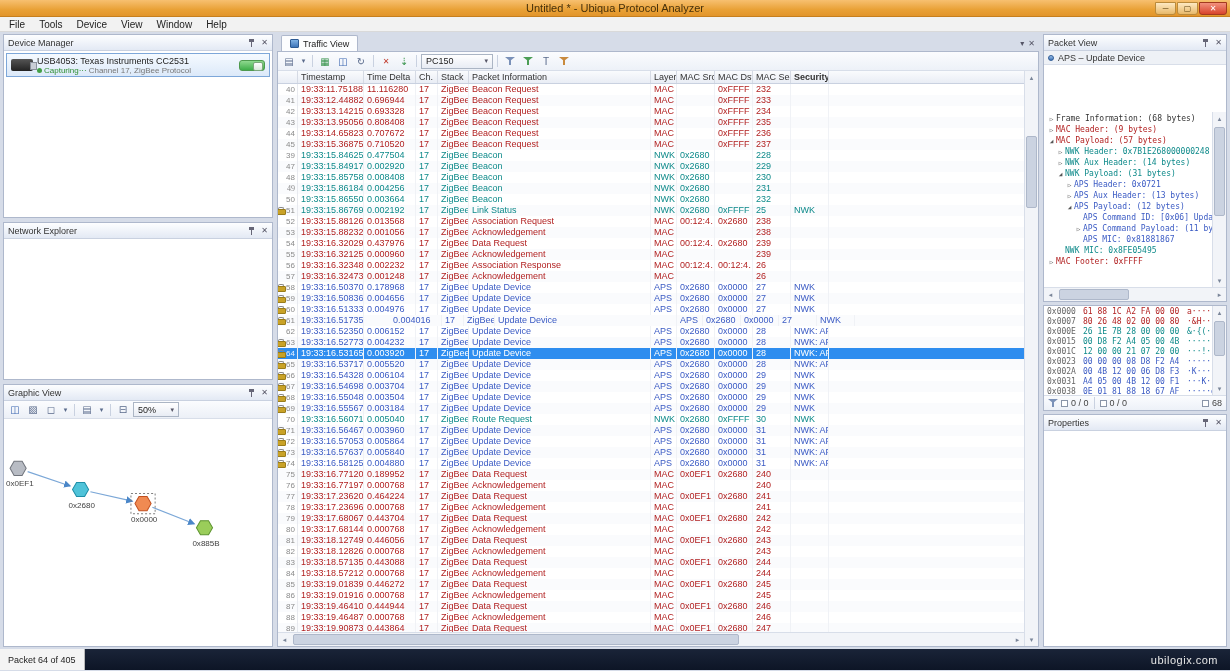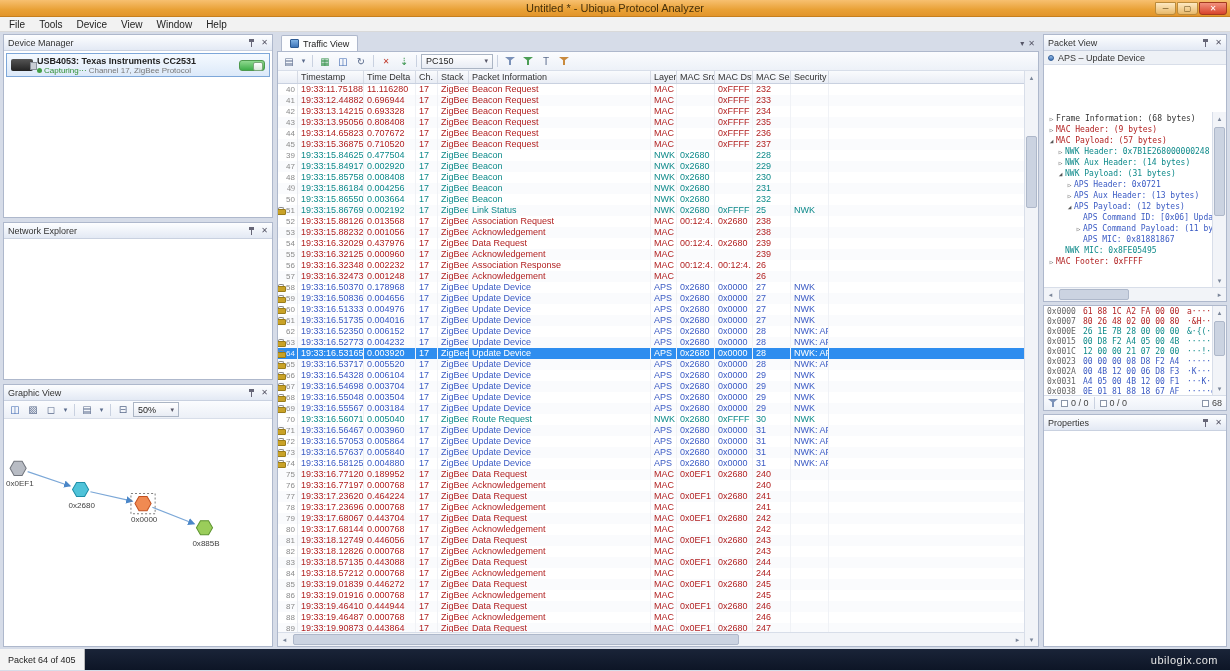--- a/index.html
+++ b/index.html
@@ -24,21 +24,21 @@
   .panel-title{flex:1;overflow:hidden;white-space:nowrap;}
   .pin{width:8px;height:8px;position:relative;margin-right:5px;}
   .pin:before{content:"";position:absolute;left:3px;top:2px;width:1px;height:6px;background:#667;}
   .pin:after{content:"";position:absolute;left:1px;top:0;width:5px;height:3px;background:#667;}
   .hclose{font-size:8px;color:#556;}
   
   .dm-row{margin:2px;border:1px solid #7DA7D9;background:linear-gradient(#F5FAFF,#DCE9F9);display:flex;align-items:center;padding:2px 4px;gap:4px;height:24px;}
   .usb-icon{width:22px;height:12px;background:linear-gradient(#555,#222);border-radius:2px;position:relative;flex:none;}
   .usb-icon:before{content:"";position:absolute;right:-4px;top:3px;width:5px;height:6px;background:#C9CED6;border:1px solid #8A919C;}
   .dm-text{flex:1;min-width:0;}
-  .dm-name{font-weight:bold;color:#222;white-space:nowrap;overflow:hidden;}
+  .dm-name{font-weight:normal;color:#222;white-space:nowrap;overflow:hidden;}
   .dm-status{white-space:nowrap;overflow:hidden;color:#777;font-size:8px;display:flex;align-items:center;gap:2px;}
   .cap-dot{width:5px;height:5px;border-radius:50%;background:#43A047;flex:none;}
   .cap-state{color:#2F8F33;}
   .toggle{width:26px;height:11px;border:1px solid #4E9A4E;border-radius:3px;background:linear-gradient(#8FD98F,#3FAE49);position:relative;flex:none;}
   .toggle:after{content:"";position:absolute;right:1px;top:1px;width:8px;height:7px;background:linear-gradient(#FFF,#D9E8D9);border:1px solid #7CA77C;border-radius:2px;}
   
   .ne-row{display:flex;align-items:center;gap:3px;padding:3px 4px;color:#222;}
   .exp{font-size:7px;color:#666;width:8px;text-align:center;}
   .globe-icon{width:9px;height:9px;border-radius:50%;background:radial-gradient(circle at 30% 30%,#BDE3F7,#4D9BD6);border:1px solid #2E6FA3;flex:none;}
   
@@ -262,21 +262,21 @@
               <div class="th" style="width: 20px;"></div>
               <div class="th" style="width: 66px;">Timestamp</div>
               <div class="th" style="width: 52px;">Time Delta</div>
               <div class="th" style="width: 22px;">Ch.</div>
               <div class="th" style="width: 31px;">Stack</div>
               <div class="th" style="width: 182px;">Packet Information</div>
               <div class="th" style="width: 26px;">Layer</div>
               <div class="th" style="width: 38px;">MAC Src.</div>
               <div class="th" style="width: 38px;">MAC Dst.</div>
               <div class="th" style="width: 38px;">MAC Seq.</div>
-              <div class="th" style="width: 38px;">Security</div>
+              <div class="th" style="width: 38px; font-weight: bold;">Security</div>
               <div class="th fill"></div>
             </div>
           <div class="rows" id="rows">
               <div class="row mac">
                 <div class="gutter" style="width: 20px;">
                   <span>40</span>
                 </div>
                 <div class="cell" style="width: 66px;">19:33:11.751880</div>
                 <div class="cell" style="width: 52px;">11.116280</div>
                 <div class="cell" style="width: 22px;">17</div>
@@ -612,21 +612,21 @@
                 <div class="cell" style="width: 38px;">27</div>
                 <div class="cell" style="width: 38px;">NWK</div>
                 <div class="cell fill"></div>
               </div>
               <div class="row aps">
                 <div class="gutter" style="width: 20px;">
                   <span class="lock"></span>
                   <span>61</span>
                 </div>
                 <div class="cell" style="width: 66px;">19:33:16.517352</div>
-                <div class="cell" style="width: 52px;">0.004016</div>
+                <div class="cell" style="width: 52px; margin-left: 26px;">0.004016</div>
                 <div class="cell" style="width: 22px;">17</div>
                 <div class="cell" style="width: 31px;">ZigBee</div>
                 <div class="cell" style="width: 182px;">Update Device</div>
                 <div class="cell" style="width: 26px;">APS</div>
                 <div class="cell" style="width: 38px;">0x2680</div>
                 <div class="cell" style="width: 38px;">0x0000</div>
                 <div class="cell" style="width: 38px;">27</div>
                 <div class="cell" style="width: 38px;">NWK</div>
                 <div class="cell fill"></div>
               </div>

